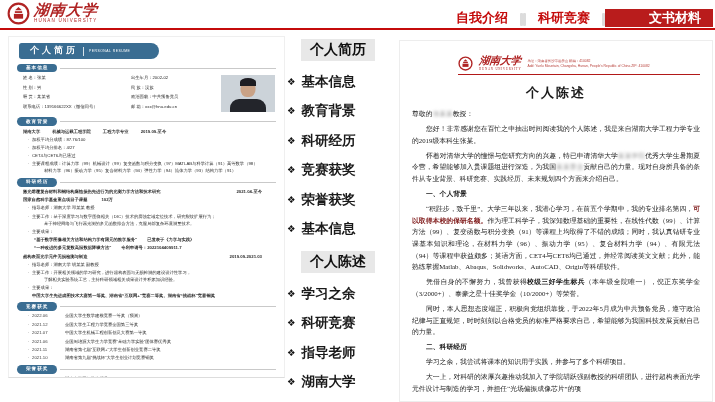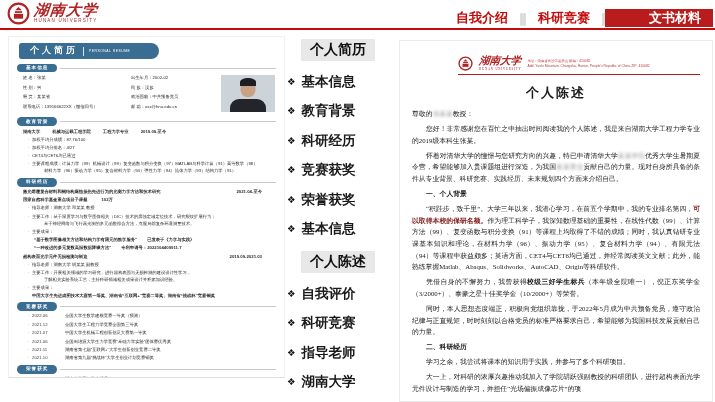--- a/index.html
+++ b/index.html
@@ -266,21 +266,21 @@
       </li>
     <li class="menu-li">
         <span class="diamond">❖</span>
         <span>基本信息</span>
       </li>
   </ul>
   <div class="menu-h second">个人陈述</div>
   <ul class="menu-ul">
     <li class="menu-li">
         <span class="diamond">❖</span>
-        <span>自我评价</span>
+        <span>学习之余</span>
       </li>
     <li class="menu-li">
         <span class="diamond">❖</span>
         <span>科研竞赛</span>
       </li>
     <li class="menu-li">
         <span class="diamond">❖</span>
         <span>指导老师</span>
       </li>
     <li class="menu-li">

